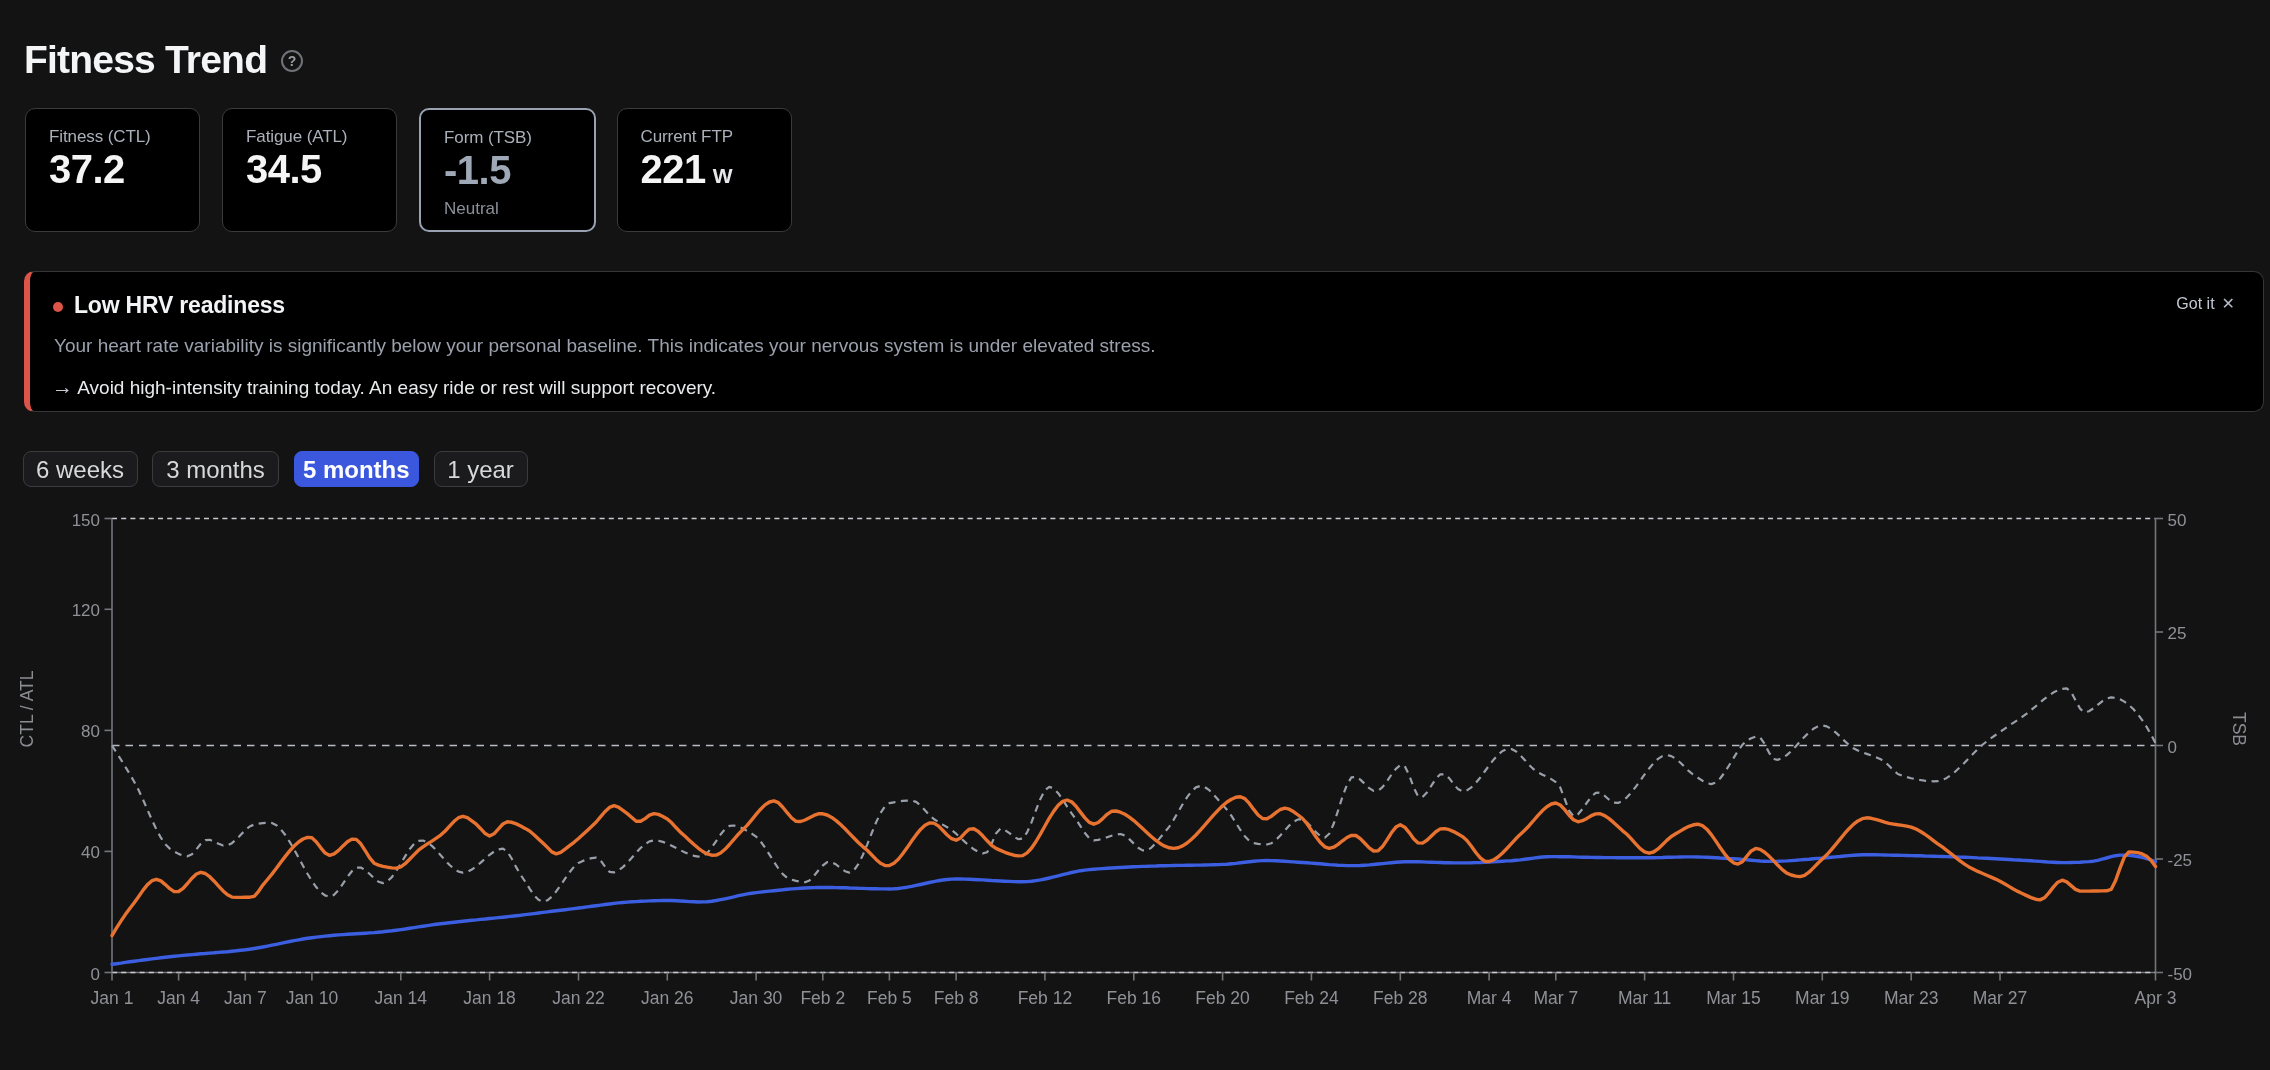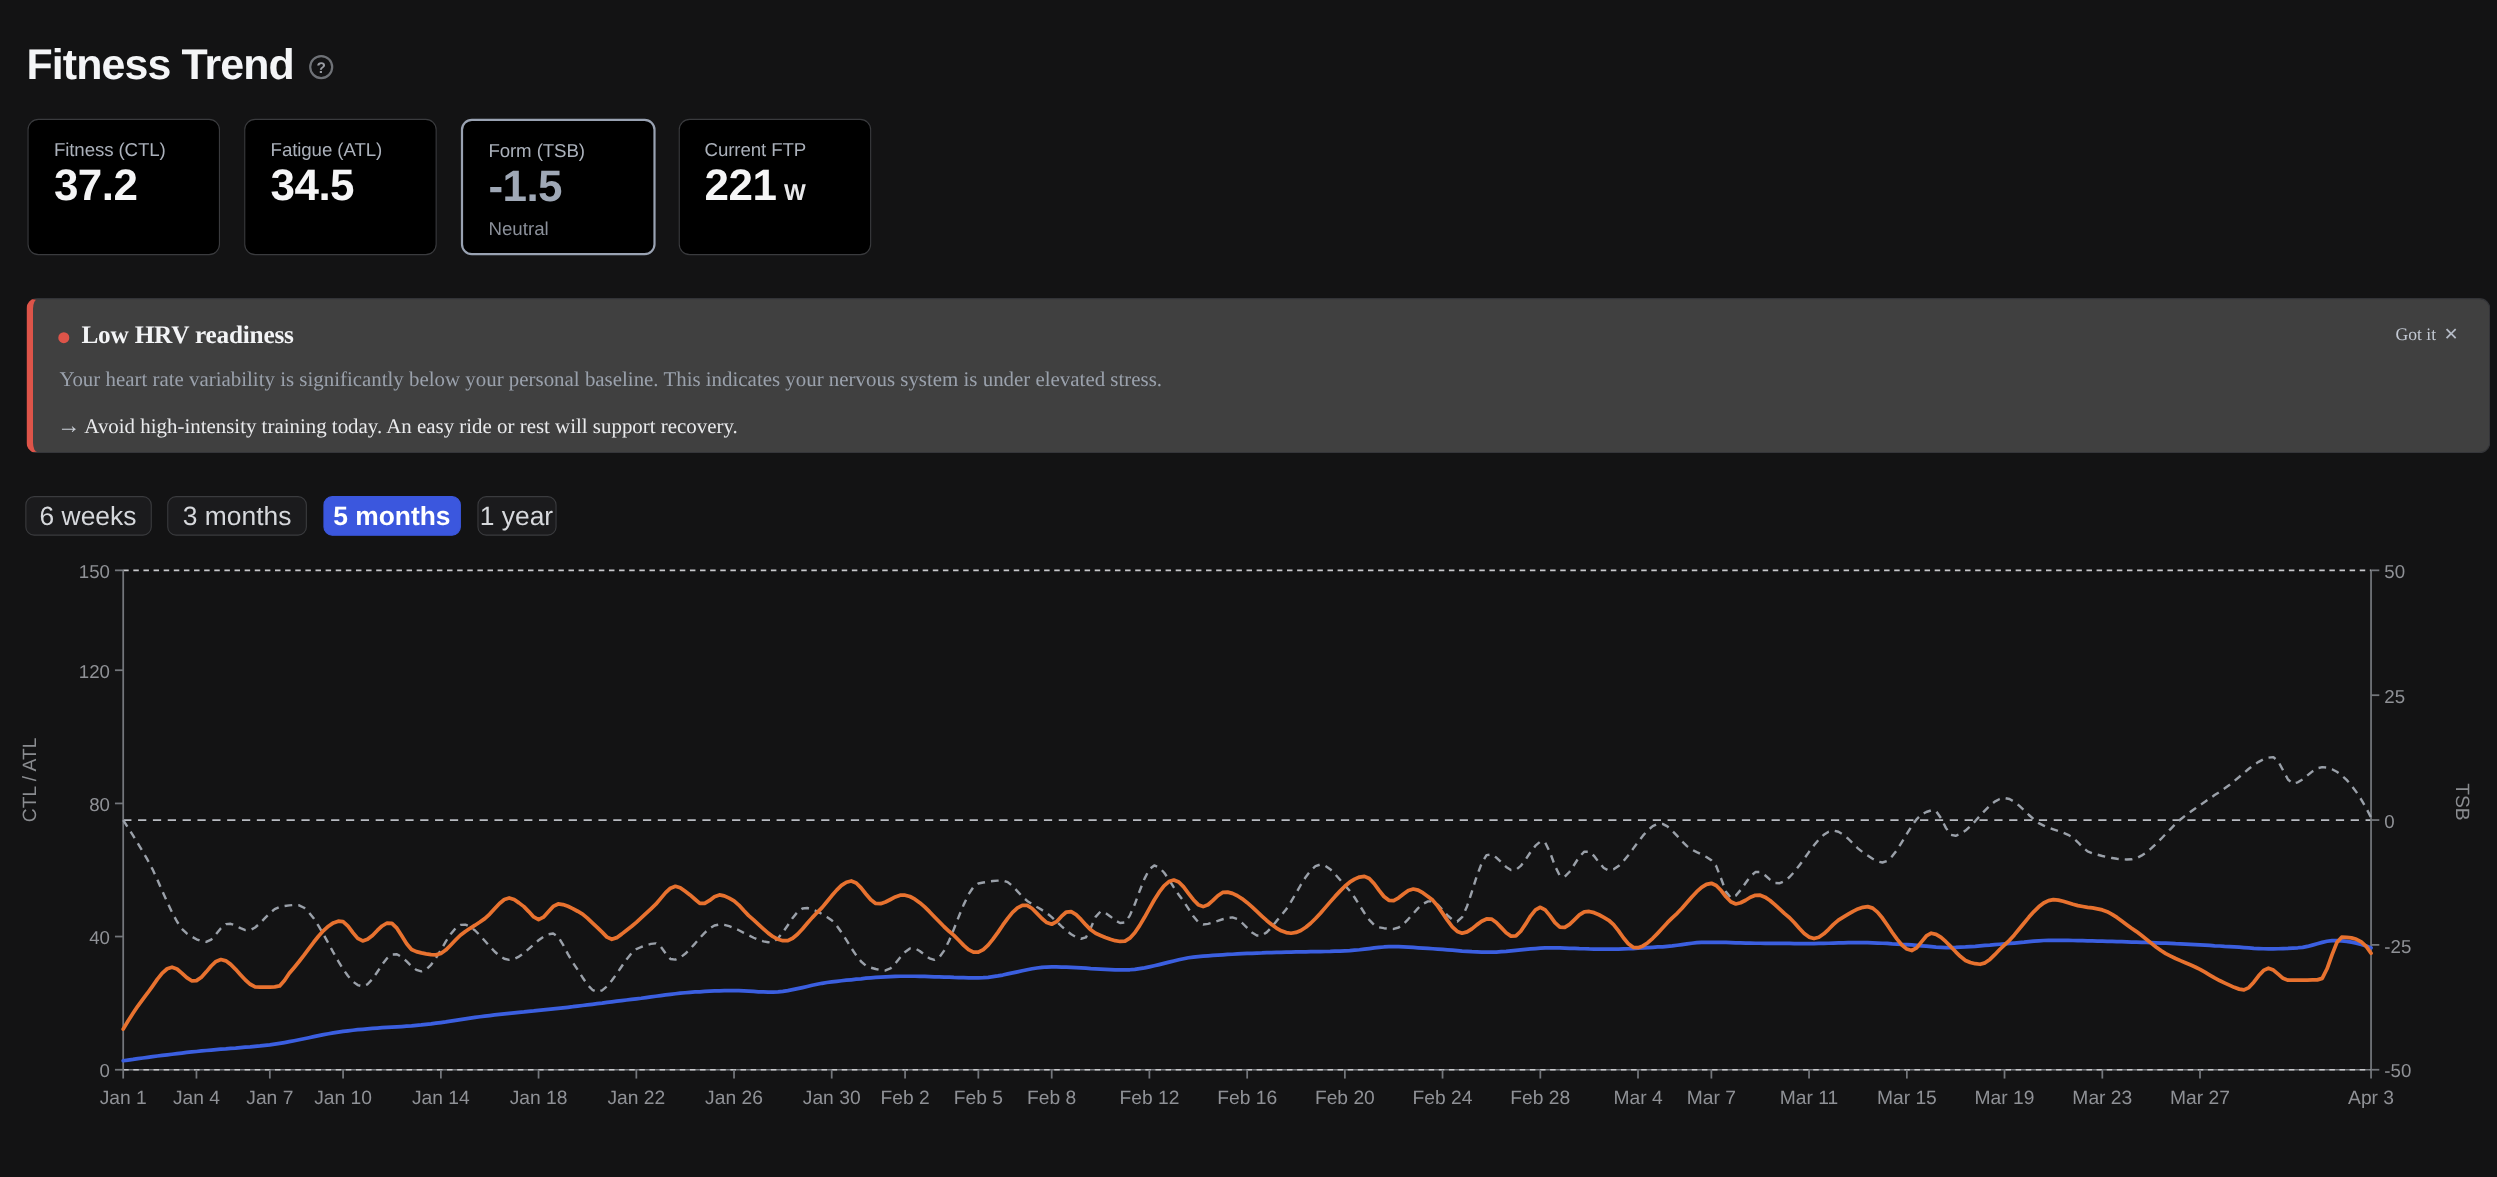--- a/index.html
+++ b/index.html
@@ -13,22 +13,22 @@
   .card { position:absolute; top:107.5px; width:175px; height:124.5px;
           border:1.5px solid #3a3b3e; border-radius:10px; background:#000000;
           padding:18.5px 0 0 23px; }
   .card.hl { border:2px solid #99a2b2; }
   .card .lab { font-size:17px; color:#abb1bb; letter-spacing:-0.1px; }
   .card .val { font-size:40px; font-weight:700; color:#f5f5f6; margin-top:0px; letter-spacing:-0.5px;}
   .card .val.gray { color:#9fa8b6; }
   .card .sub { font-size:17px; color:#8b909a; margin-top:6px; }
   .card .unit { font-size:21px; font-weight:700; color:#e8e8ea; margin-left:7px; }
   .banner { position:absolute; left:24px; top:271px; width:2240px; height:141px;
-            background:#404040; border:1px solid #35363a; border-left:6px solid #dd5449;
-            border-radius:10px;font-family:Liberation Serif, serif; }
+            background:#000000; border:1px solid #35363a; border-left:6px solid #dd5449;
+            border-radius:10px; }
   .banner .dot { position:absolute; left:23px; top:30px; width:10px; height:10px;
                  border-radius:50%; background:#dd5449; }
   .banner .btitle { position:absolute; left:44px; top:20px; font-size:23px;
                     font-weight:700; color:#f3f4f6; letter-spacing:-0.2px; }
   .banner .body1 { position:absolute; left:24px; top:62.5px; font-size:19px; color:#9aa1ac; }
   .banner .body2 { position:absolute; left:22px; top:103px; font-size:19px; color:#e9eaec; }
   .banner .body2 .arr { font-size:21px; }
   .banner .body2 .arr { color:#c8cdd5; }
   .banner .gotit { position:absolute; right:28px; top:22px; font-size:16px; color:#c3c9d3; }
   .banner .gotit .x { margin-left:7px; color:#b6bcc7; }
@@ -65,21 +65,21 @@
     <div class="dot"></div>
     <div class="btitle">Low HRV readiness</div>
     <div class="body1">Your heart rate variability is significantly below your personal baseline. This indicates your nervous system is under elevated stress.</div>
     <div class="body2"><span class="arr">→</span> Avoid high-intensity training today. An easy ride or rest will support recovery.</div>
     <div class="gotit">Got it<span class="x">✕</span></div>
   </div>
 
   <div class="btn" style="left:22.5px; width:115px;">6 weeks</div>
   <div class="btn" style="left:152px; width:127px;">3 months</div>
   <div class="btn active" style="left:293.5px; width:125.5px;">5 months</div>
-  <div class="btn" style="left:433.5px; width:72px;">1 year</div>
+  <div class="btn" style="left:433.5px; width:94px;">1 year</div>
 
   <svg width="2270" height="570" viewBox="0 0 2270 570" style="position:absolute;left:0;top:500px;display:block">
 <line x1="112.0" y1="18.5" x2="2155.5" y2="18.5" stroke="#c9cacd" stroke-width="1.6" stroke-dasharray="5 4.2"></line>
 <line x1="112.0" y1="245.5" x2="2155.5" y2="245.5" stroke="#b9bcc2" stroke-width="1.6" stroke-dasharray="7.5 6"></line>
 <line x1="112.0" y1="472.5" x2="2155.5" y2="472.5" stroke="#73767b" stroke-width="1.4"></line>
 <line x1="112.0" y1="472.5" x2="2155.5" y2="472.5" stroke="#c9cacd" stroke-width="1.4" stroke-dasharray="5 4.2"></line>
 <line x1="112.0" y1="18.5" x2="112.0" y2="472.5" stroke="#73767b" stroke-width="1.6"></line>
 <line x1="2155.5" y1="18.5" x2="2155.5" y2="472.5" stroke="#73767b" stroke-width="1.6"></line>
 <line x1="104.5" y1="472.5" x2="112.0" y2="472.5" stroke="#73767b" stroke-width="1.6"></line>
 <text x="100.0" y="479.5" text-anchor="end" font-size="17" fill="#8f9196">0</text>

